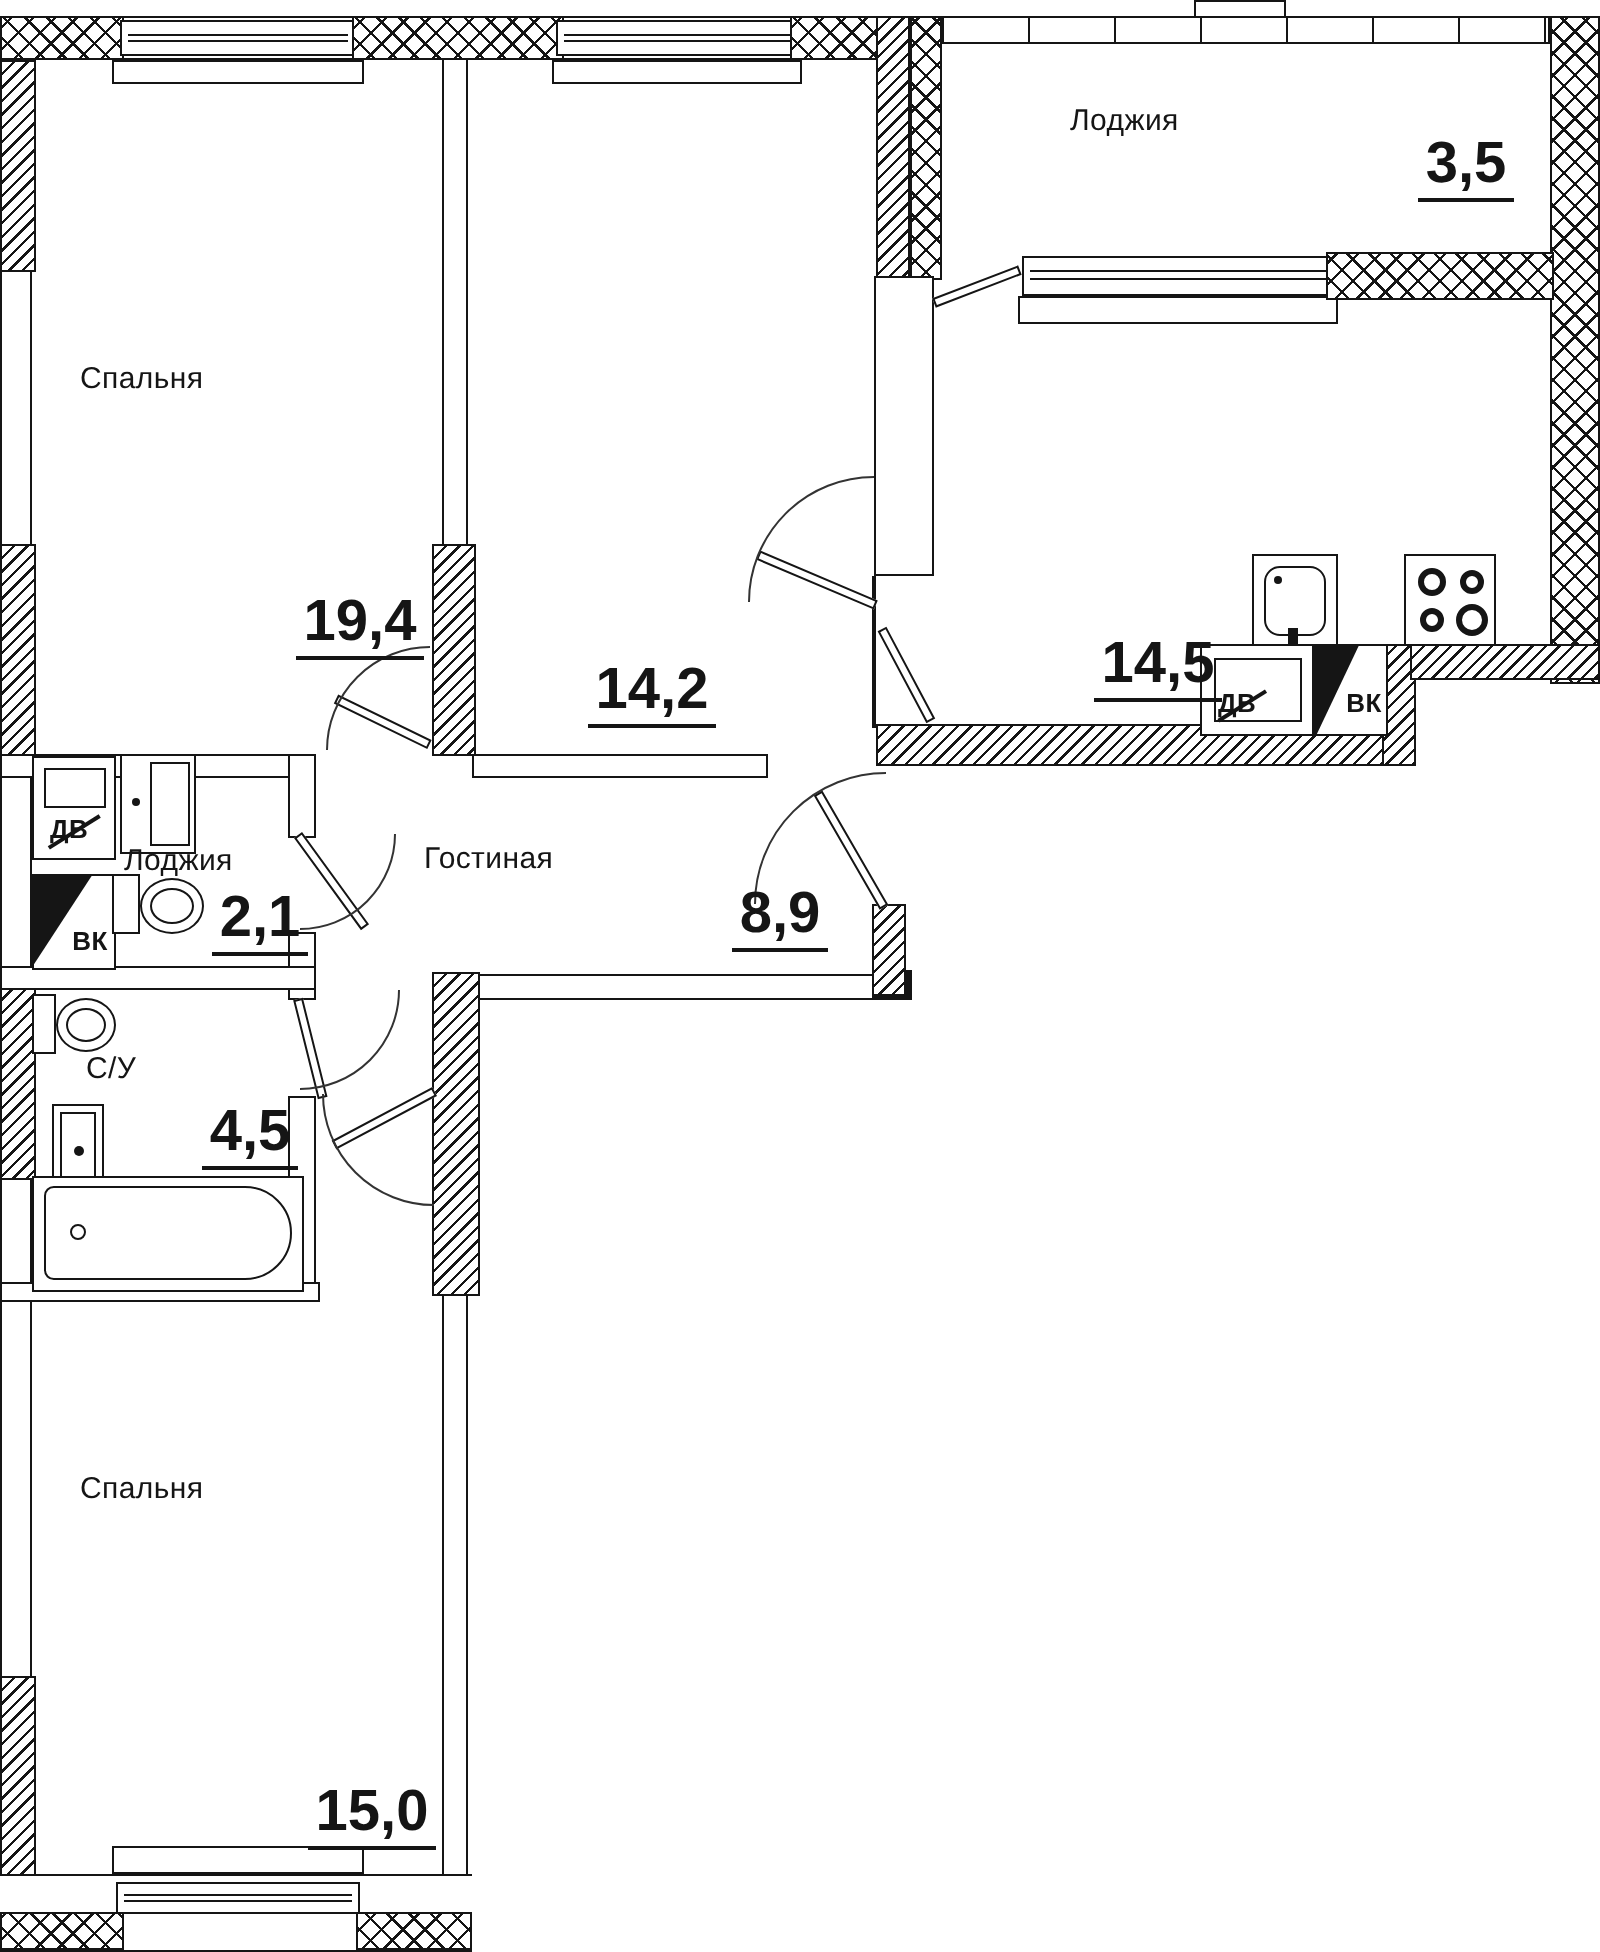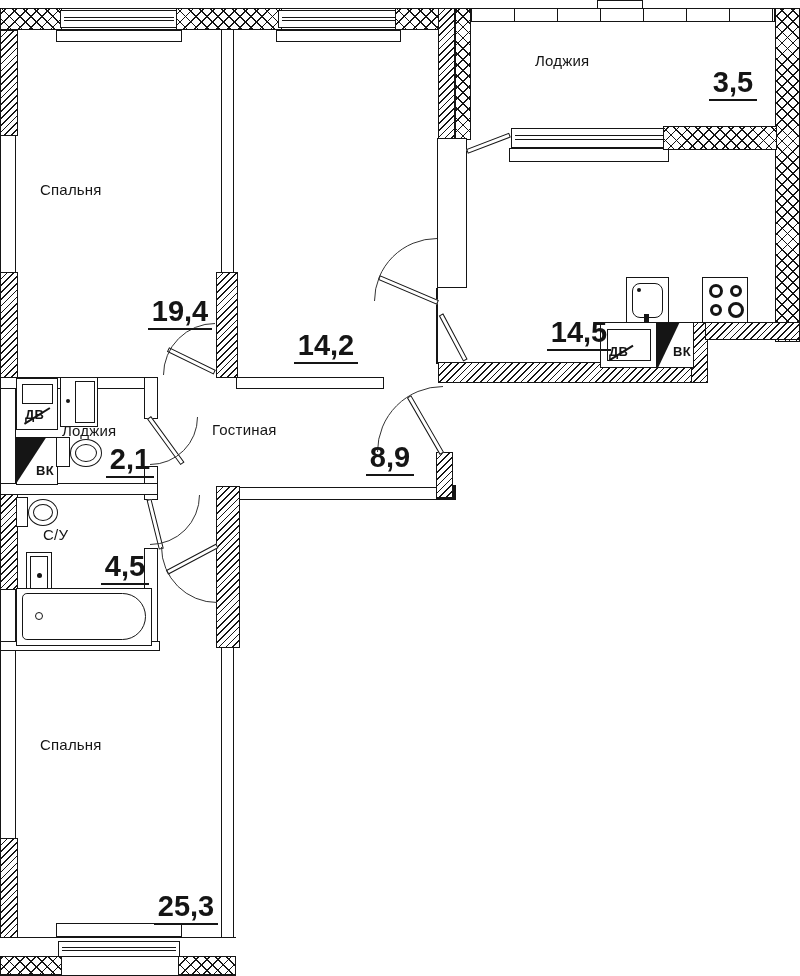--- a/index.html
+++ b/index.html
@@ -189,15 +189,15 @@
   <div class="roomlabel" style="left:62px;top:422px;width:108px;">Лоджия</div>
   <div class="arealabel" style="left:85px;top:443px;width:90px;"><span>2,1</span></div>
 
   <div class="roomlabel" style="left:212px;top:421px;width:160px;">Гостиная</div>
   <div class="arealabel" style="left:345px;top:441px;width:90px;"><span>8,9</span></div>
 
   <div class="roomlabel" style="left:43px;top:526px;width:90px;">С/У</div>
   <div class="arealabel" style="left:80px;top:550px;width:90px;"><span>4,5</span></div>
 
   <div class="roomlabel" style="left:40px;top:736px;width:170px;">Спальня</div>
-  <div class="arealabel" style="left:141px;top:890px;width:90px;"><span>25,3</span></div>
+  <div class="arealabel" style="left:141px;top:890px;width:90px;"><span>15,0</span></div>
 
 </div>
 
 </body></html>

